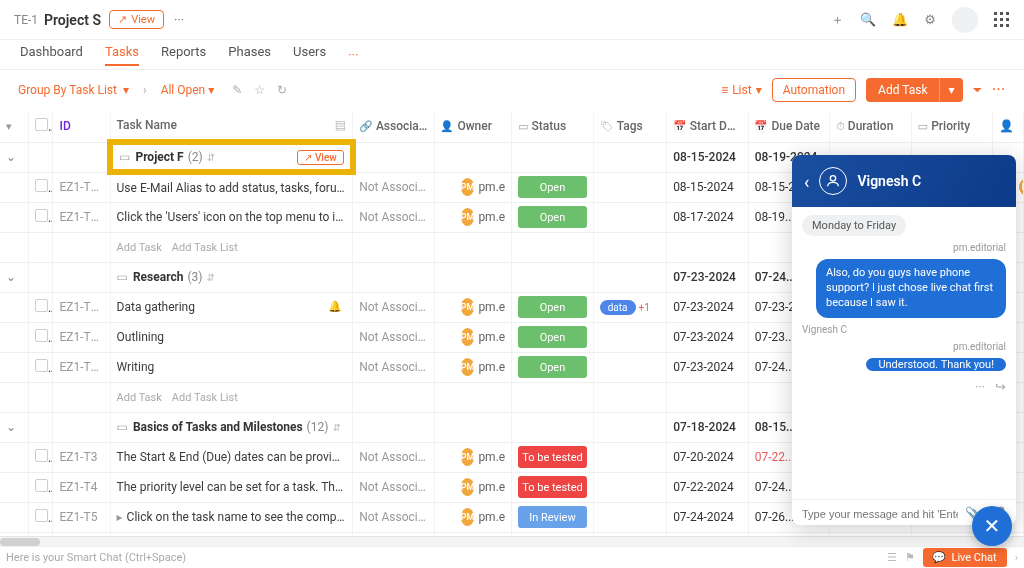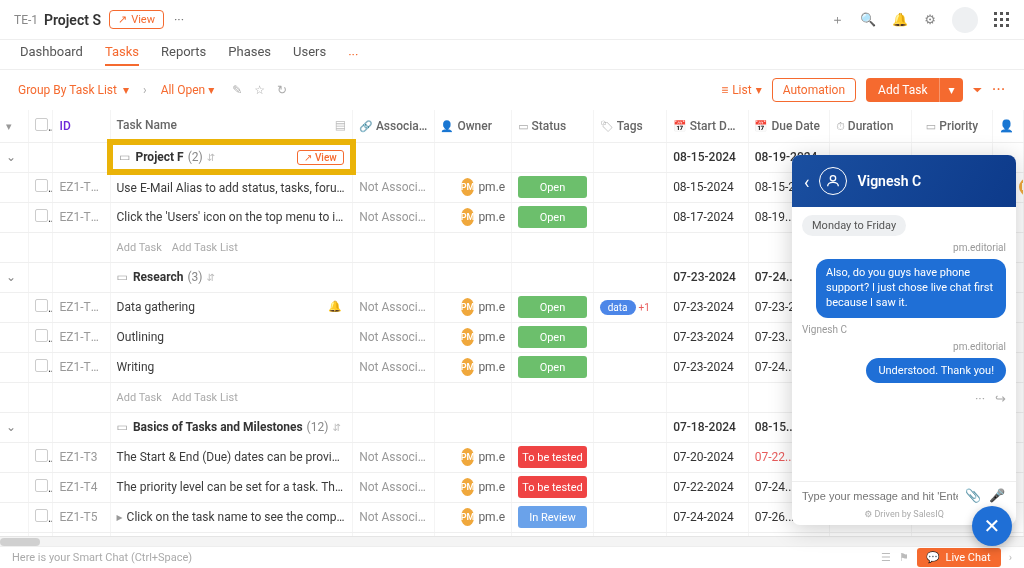--- a/index.html
+++ b/index.html
@@ -46,21 +46,21 @@
 .col-check { width:24px; }
 .col-id { width:56px; color:#6d28d9; }
 .col-name { width:238px; }
 .col-assoc { width:80px; }
 .col-owner { width:76px; }
 .col-status { width:80px; }
 .col-tags { width:72px; }
 .col-start { width:80px; }
 .col-due { width:80px; }
 .col-dur { width:80px; }
-.col-pri { width:80px;text-align:center; }
+.col-pri { width:80px; }
 .col-last { width:30px; }
 td.name-cell { color:#3b3b3b; }
 td.gray { color:#999; }
 .cb { width:13px; height:13px; border:1px solid #ccc; border-radius:2px; display:inline-block; }
 .status-chip { display:inline-flex; align-items:center; justify-content:center; width:100%; height:22px; border-radius:3px; color:#fff; font-size:11px; }
 .st-open { background:#6cbf6c; }
 .st-test { background:#ef4444; }
 .st-review { background:#6aa2ea; }
 .tag-data { background:#4c86e8; color:#fff; font-size:10px; padding:2px 8px; border-radius:10px; }
 .tag-plus { color:#e85c5c; font-size:10px; margin-left:3px; }
@@ -86,29 +86,29 @@
 .chat-back { font-size:18px; }
 .chat-avatar { width:28px; height:28px; border:1.5px solid #fff; border-radius:50%; display:flex; align-items:center; justify-content:center; }
 .chat-name { font-weight:600; font-size:14px; }
 .chat-body { flex:1; padding:8px 10px; display:flex; flex-direction:column; gap:6px; overflow:hidden; }
 .chip-gray { background:#eef0f2; color:#555; font-size:11px; padding:4px 10px; border-radius:12px; align-self:flex-start; }
 .from-label { font-size:10px; color:#999; }
 .from-right { align-self:flex-end; }
 .from-left { align-self:flex-start; }
 .bubble-blue { background:#1f6fd6; color:#fff; border-radius:12px; padding:7px 10px; font-size:11px; max-width:190px; align-self:flex-end; line-height:1.35; }
 .bubble-gray { background:#eef0f2; color:#444; border-radius:12px; padding:7px 10px; font-size:11px; max-width:190px; align-self:flex-start; line-height:1.35; }
-.bubble-blue-sm { background:#1f6fd6; color:#fff; border-radius:14px; padding:6px 12px; font-size:11px; align-self:flex-end; }
+.bubble-blue-sm { background:#1f6fd6; color:#fff; border-radius:14px; padding:0 12px; font-size:11px; align-self:flex-end; }
 .chat-icons-row { display:flex; justify-content:flex-end; gap:10px; color:#aaa; font-size:13px; margin-top:2px; }
 .chat-input { border-top:1px solid #eee; padding:6px 10px 4px; display:flex; align-items:center; gap:8px; }
 .chat-input input { border:none; flex:1; font-size:11px; outline:none; color:#555; }
 .chat-foot { text-align:center; font-size:9px; color:#aaa; padding:2px 0 6px; }
 .fab { position:absolute; right:12px; bottom:22px; width:40px; height:40px; border-radius:50%; background:#1f6fd6; color:#fff; display:flex; align-items:center; justify-content:center; font-size:20px; z-index:6; box-shadow:0 3px 10px rgba(0,0,0,.25); }
 
 
-.bottom-bar { position:absolute; left:0; right:0; bottom:0; height:22px; border-top:1px solid #eee; display:flex; align-items:center; padding:0 12px; font-size:11px; color:#aaa; background:#fff; z-index:4; }
+.bottom-bar { position:absolute; left:0; right:0; bottom:0; height:22px; border-top:1px solid #eee; display:flex; align-items:center; padding:0 6px; font-size:11px; color:#aaa; background:#fff; z-index:4; }
 .bb-right { margin-left:auto; display:flex; align-items:center; gap:8px; }
 .livechat-chip { background:#f56a2f; color:#fff; padding:3px 10px; border-radius:3px; font-size:11px; display:inline-flex; align-items:center; gap:5px; }
 .scroll-hint { position:absolute; left:0; right:0; bottom:22px; height:10px; background:#f4f4f4; border-top:1px solid #e5e5e5; }
 .scroll-thumb { position:absolute; left:0; width:40px; height:8px; top:1px; background:#d0d0d0; border-radius:4px; }
 </style>
 </head>
 <body>
 
 <div class="header">
   <span class="proj-id">TE-1</span>
@@ -453,21 +453,20 @@
     <div class="chat-icons-row">
       <span>···</span>
       <span>↪</span>
     </div>
   </div>
   <div class="chat-input">
     <input placeholder="Type your message and hit 'Enter'" style="">
     <span style="color:#bbb">📎</span>
     <span style="color:#bbb">🎤</span>
   </div>
-  <div class="chat-foot">⚙ Driven by SalesIQ</div>
 </div>
 <div class="fab">✕</div>
 
 <div class="scroll-hint">
     <div class="scroll-thumb"></div>
   </div>
 <div class="bottom-bar">
   <span>Here is your Smart Chat (Ctrl+Space)</span>
   <div class="bb-right">
     <span style="color:#bbb">☰</span>

